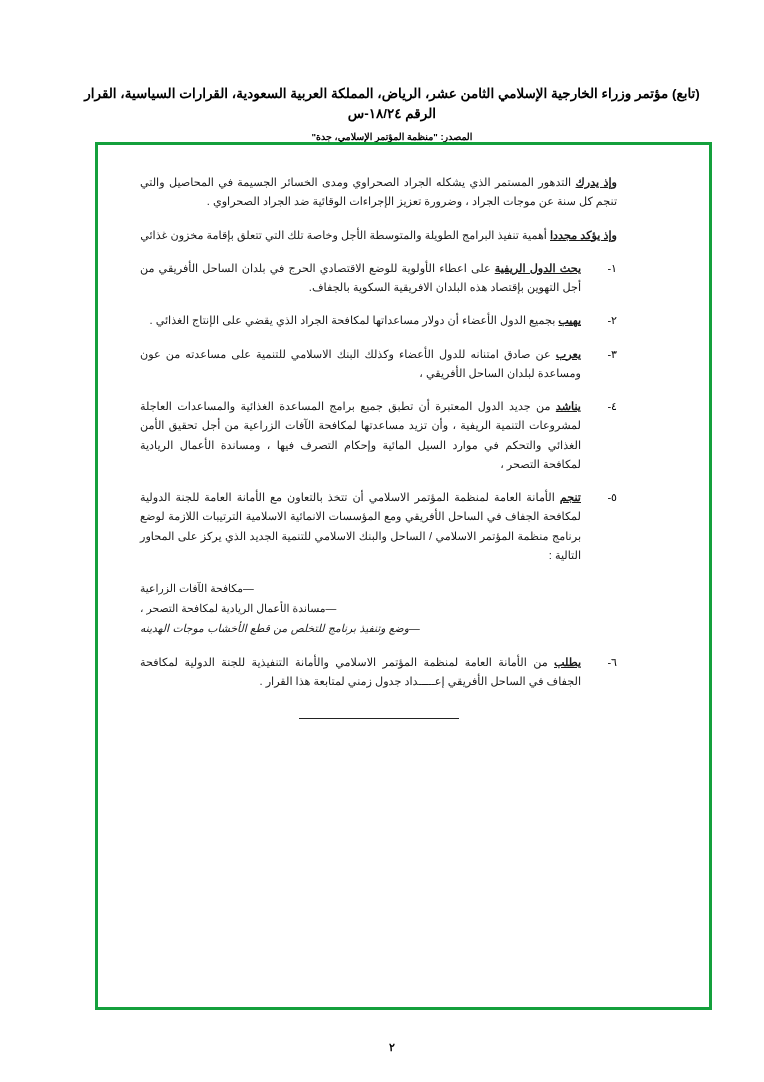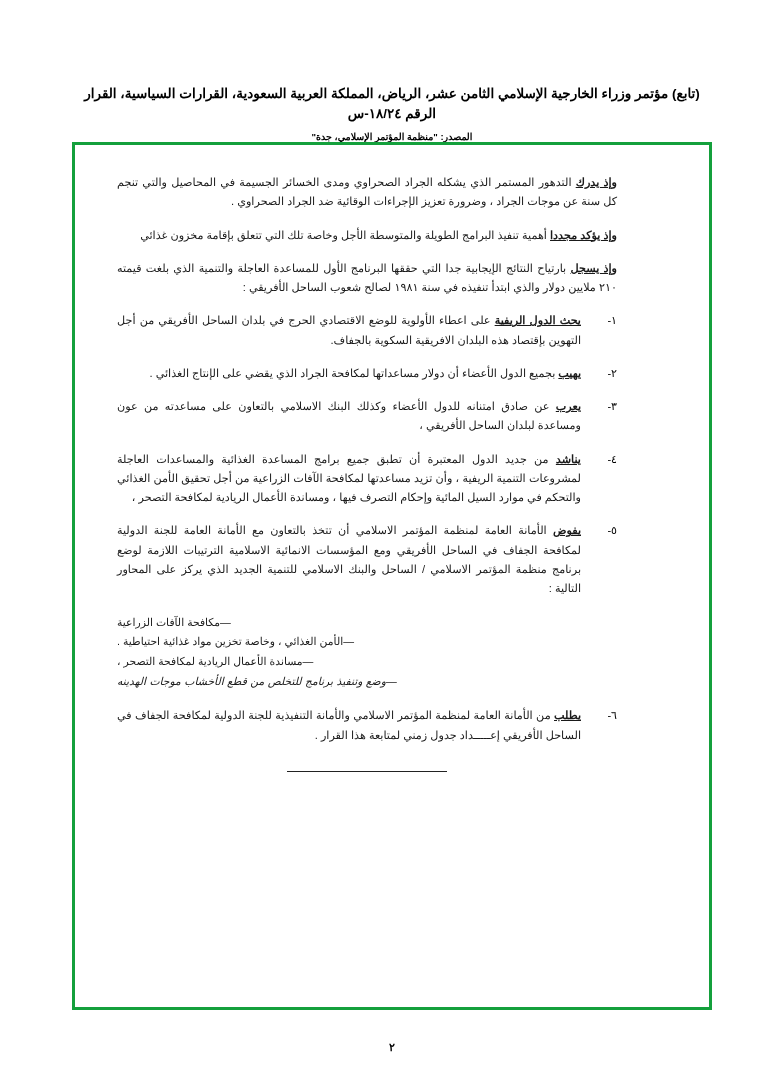--- a/index.html
+++ b/index.html
@@ -136,73 +136,69 @@
 </head>
 <body>
 
 <div class="page">
 
   <div class="header-block">
     <div class="doc-title">(تابع) مؤتمر وزراء الخارجية الإسلامي الثامن عشر، الرياض، المملكة العربية السعودية، القرارات السياسية، القرار الرقم ١٨/٢٤-س</div>
     <div class="doc-source">المصدر: "منظمة المؤتمر الإسلامي، جدة"</div>
   </div>
 
-  <div class="framed" style="border-color: rgb(20, 160, 60);">
+  <div class="framed" style="border-color: rgb(20, 160, 60); margin-left: 23px;">
     <div class="content">
 
       <div class="para">
         <span class="lead">وإذ يدرك</span><span> التدهور المستمر الذي يشكله الجراد الصحراوي ومدى الخسائر الجسيمة في المحاصيل والتي تنجم كل سنة عن موجات الجراد ، وضرورة تعزيز الإجراءات الوقائية ضد الجراد الصحراوي .</span>
       </div>
 
       <div class="para">
         <span class="lead">وإذ يؤكد مجددا</span><span> أهمية تنفيذ البرامج الطويلة والمتوسطة الأجل وخاصة تلك التي تتعلق بإقامة مخزون غذائي</span>
       </div>
 
-      <div class="para">
-        <span class="lead">وإذ يسجل</span><span> بارتياح النتائج الإيجابية جدا التي حققها البرنامج الأول للمساعدة العاجلة والتنمية الذي بلغت قيمته ٢١٠ ملايين دولار والذي ابتدأ تنفيذه في سنة ١٩٨١ لصالح شعوب الساحل الأفريقي :</span>
-      </div>
 
       <div class="numbered">
         <div class="marker">١-</div>
         <div class="body">
           <span class="lead">يحث الدول الريفية</span><span> على اعطاء الأولوية للوضع الاقتصادي الحرج في بلدان الساحل الأفريقي من أجل التهوين بإقتصاد هذه البلدان الافريقية السكوية بالجفاف.</span>
         </div>
       </div>
 
       <div class="numbered">
         <div class="marker">٢-</div>
         <div class="body">
           <span class="lead">يهيب</span><span> بجميع الدول الأعضاء أن دولار مساعداتها لمكافحة الجراد الذي يقضي على الإنتاج الغذائي .</span>
         </div>
       </div>
 
       <div class="numbered">
         <div class="marker">٣-</div>
         <div class="body">
-          <span class="lead">يعرب</span><span> عن صادق امتنانه للدول الأعضاء وكذلك البنك الاسلامي بالتعاون على مساعدته من عون ومساعدة لبلدان الساحل الأفريقي ،</span>
+          <span class="lead">يعرب</span><span> عن صادق امتنانه للدول الأعضاء وكذلك البنك الاسلامي للتنمية على مساعدته من عون ومساعدة لبلدان الساحل الأفريقي ،</span>
         </div>
       </div>
 
       <div class="numbered">
         <div class="marker">٤-</div>
         <div class="body">
           <span class="lead">يناشد</span><span> من جديد الدول المعتبرة أن تطبق جميع برامج المساعدة الغذائية والمساعدات العاجلة لمشروعات التنمية الريفية ، وأن تزيد مساعدتها لمكافحة الآفات الزراعية من أجل تحقيق الأمن الغذائي والتحكم في موارد السيل المائية وإحكام التصرف فيها ، ومساندة الأعمال الريادية لمكافحة التصحر ،</span>
         </div>
       </div>
 
       <div class="numbered">
         <div class="marker">٥-</div>
         <div class="body">
-          <span class="lead">يفوض</span><span> الأمانة العامة لمنظمة المؤتمر الاسلامي أن تتخذ بالتعاون مع الأمانة العامة للجنة الدولية لمكافحة الجفاف في الساحل الأفريقي ومع المؤسسات الانمائية الاسلامية الترتيبات اللازمة لوضع برنامج منظمة المؤتمر الاسلامي / الساحل والبنك الاسلامي للتنمية الجديد الذي يركز على المحاور التالية :</span>
+          <span class="lead">تنجم</span><span> الأمانة العامة لمنظمة المؤتمر الاسلامي أن تتخذ بالتعاون مع الأمانة العامة للجنة الدولية لمكافحة الجفاف في الساحل الأفريقي ومع المؤسسات الانمائية الاسلامية الترتيبات اللازمة لوضع برنامج منظمة المؤتمر الاسلامي / الساحل والبنك الاسلامي للتنمية الجديد الذي يركز على المحاور التالية :</span>
         </div>
       </div>
 
       <ul class="bullets">
         <li><span class="dash">—</span><span>مكافحة الآفات الزراعية</span></li>
-        <li><span class="dash">—</span><span>الأمن الغذائي ، وخاصة تخزين مواد غذائية احتياطية .</span></li>
         <li><span class="dash">—</span><span>مساندة الأعمال الريادية لمكافحة التصحر ،</span></li>
         <li><span class="dash">—</span><span class="handwritten">وضع وتنفيذ برنامج للتخلص من قطع الأخشاب موجات الهدينه</span></li>
       </ul>
 
       <div class="numbered">
         <div class="marker">٦-</div>
         <div class="body">
           <span class="lead">يطلب</span><span> من الأمانة العامة لمنظمة المؤتمر الاسلامي والأمانة التنفيذية للجنة الدولية لمكافحة الجفاف في الساحل الأفريقي إعـــــداد جدول زمني لمتابعة هذا القرار .</span>
         </div>
       </div>

